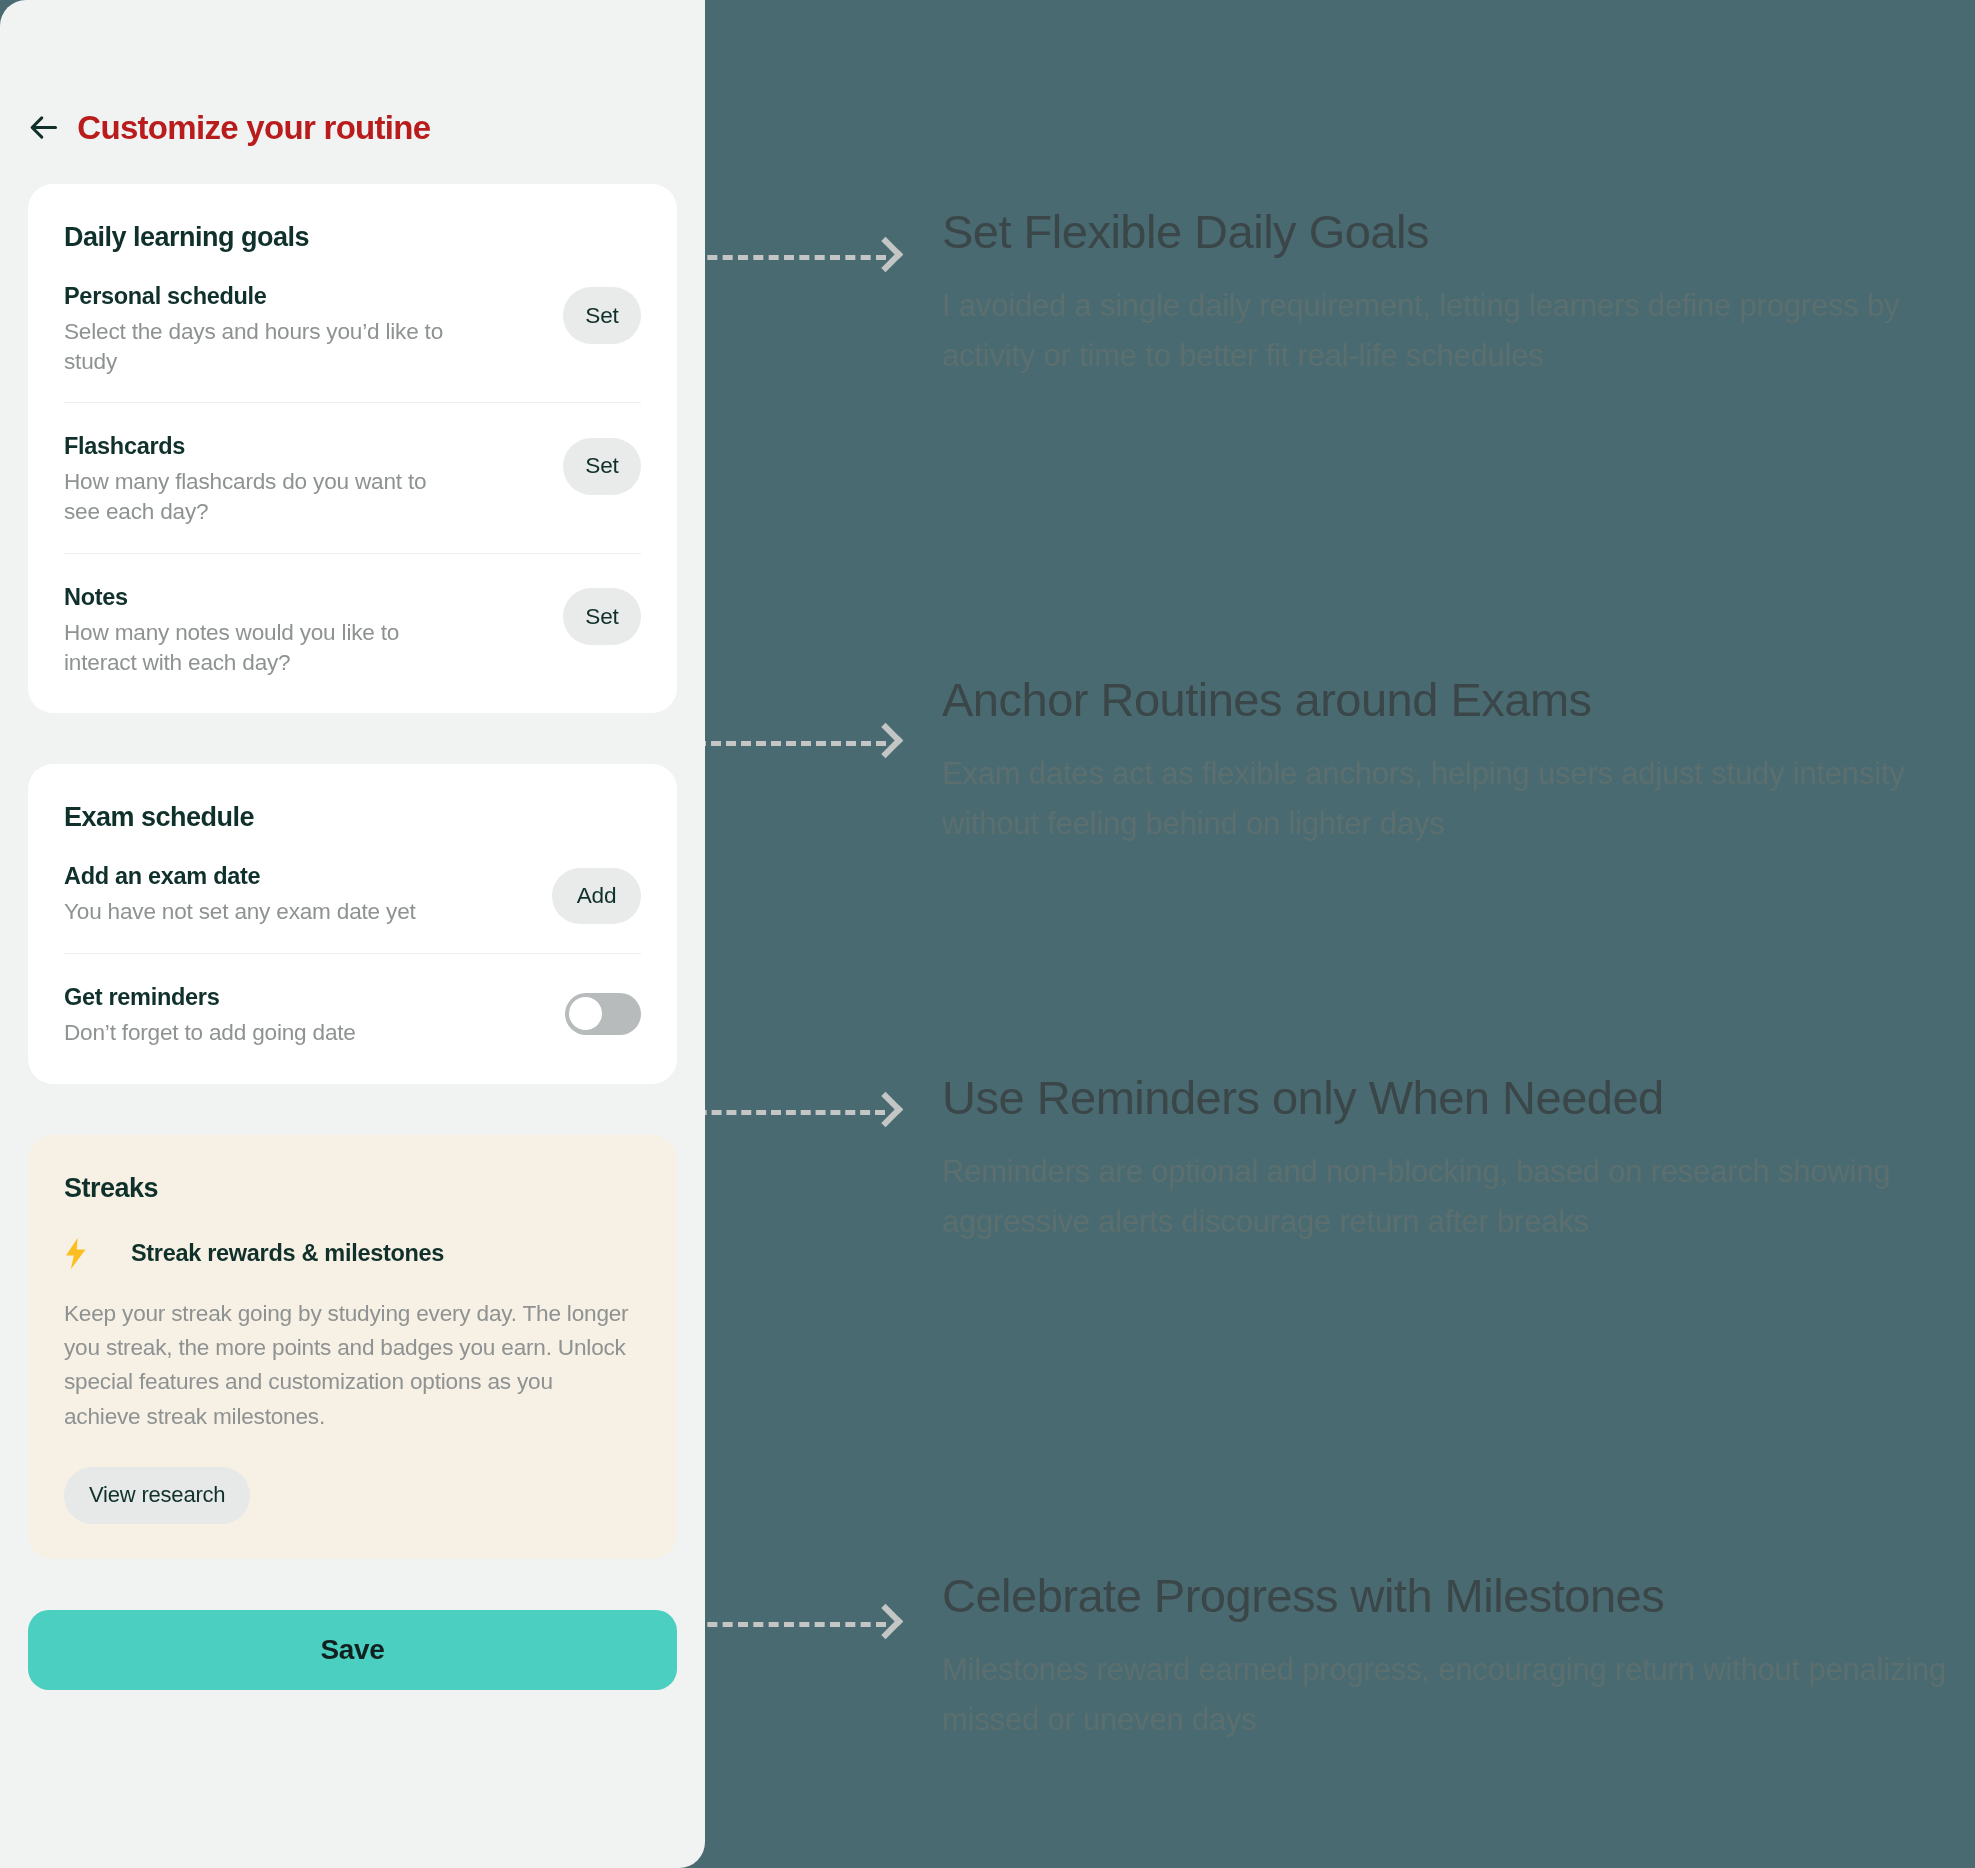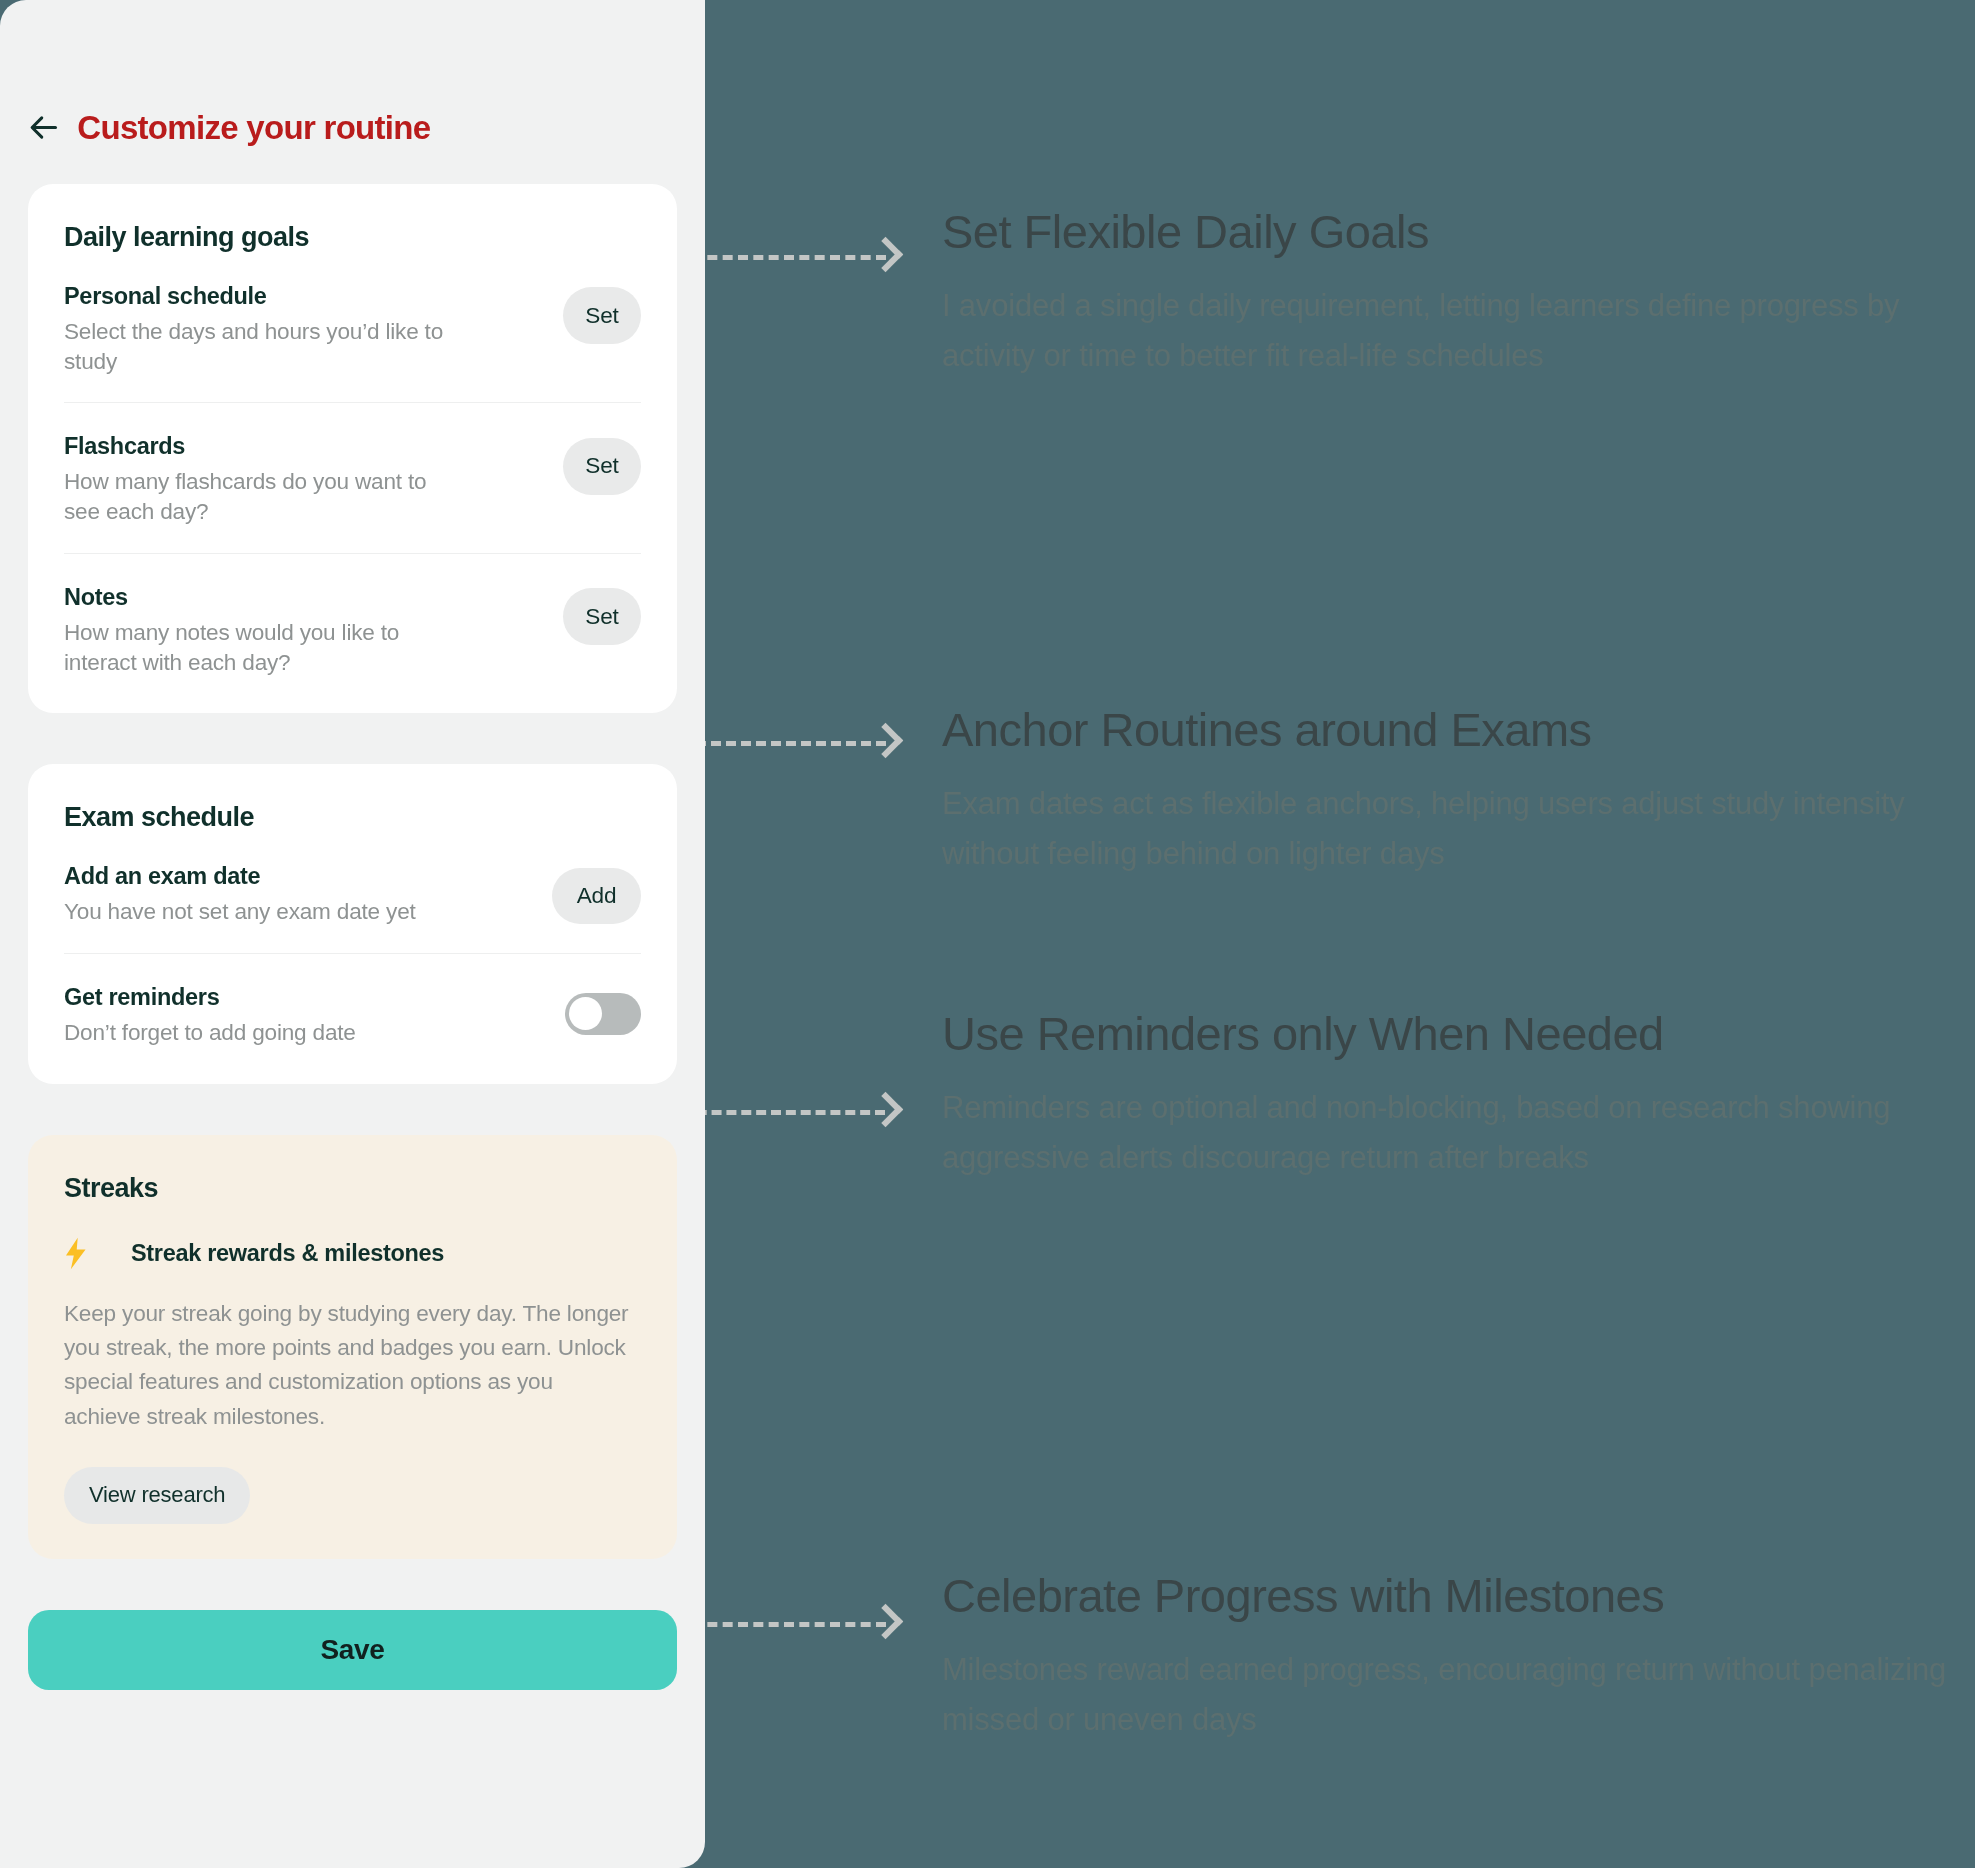--- a/index.html
+++ b/index.html
@@ -39,22 +39,22 @@
   .callout-body {
     margin-top: 23.5px;
     font-size: 31px;
     font-weight: 400;
     line-height: 1.62;
     color: #5c6f6f;
     letter-spacing: -0.2px;
   }
 
   #callout-0 { top: 206px; }
-  #callout-1 { top: 704px; }
-  #callout-2 { top: 1008px; }
+  #callout-1 { top: 674px; }
+  #callout-2 { top: 1072px; }
   #callout-3 { top: 1570px; }
 
   
   .connector { position: absolute; }
   .conn-dot {
     position: absolute;
     width: 17px; height: 17px;
     border-radius: 50%;
     background: #b9bcbc;
   }

